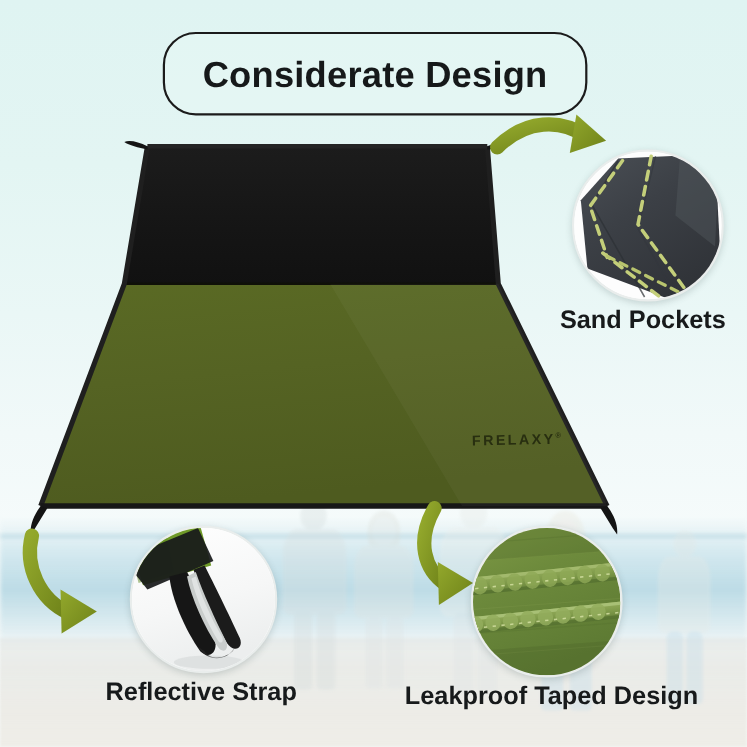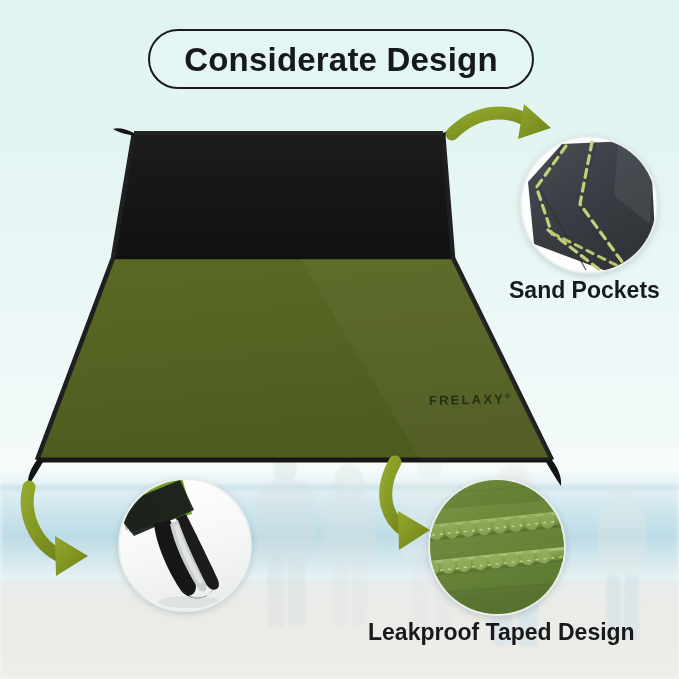--- a/index.html
+++ b/index.html
@@ -31,21 +31,21 @@
   }
   
   .person{position:absolute;opacity:.30;filter:blur(1.3px);}
   .p-head{position:absolute;border-radius:50%;}
   .p-torso{position:absolute;border-radius:22% 22% 14% 14%/30% 30% 10% 10%;}
   .p-legL,.p-legR{position:absolute;border-radius:6px 6px 4px 4px;}
   .p-hair{position:absolute;border-radius:50% 50% 42% 42%;}
 
   
   .title-box{
-    position:absolute;left:148px;top:29px;width:386px;height:60px;
+    position:absolute;left:148px;top:29px;width:386px;height:76px;
     border:2.5px solid #1b1b1b;border-radius:30px;
     background:rgba(229,247,244,.62);
     display:flex;align-items:center;justify-content:center;
     box-sizing:border-box;
   }
   .title-text{
     font-size:33px;font-weight:bold;color:#16191a;letter-spacing:.2px;
     line-height:1;white-space:nowrap;
   }
 
@@ -227,20 +227,21 @@
       <path d="M-6,4 L30,0 L38,40 L6,50 Z" fill="#5d8722" opacity="0.5"></path>
       <path d="M-8,28 L60,0 L74,30 L14,56 Z" fill="#17191a" opacity="0.92"></path>
       <path d="M34,44 C36,64 48,92 62,112 C68,118 76,116 76,106 C72,86 60,58 50,40 Z" fill="#161616"></path>
       <path d="M56,38 C62,58 76,86 86,104 C92,114 102,110 98,100 C88,78 74,50 66,34 Z" fill="#1b1b1b"></path>
       <path d="M50,44 C54,64 66,90 78,108 C82,114 88,112 86,104 C76,84 64,58 58,40 Z" fill="#c9cdcc"></path>
       <path d="M54,46 C58,64 68,86 78,102 C80,106 84,104 82,99 C72,82 62,60 58,44 Z" fill="#e6e9e8" opacity="0.8"></path>
       <path d="M60,108 C68,122 86,122 94,108 C90,118 72,122 66,112 Z" fill="#222222"></path>
       <ellipse cx="70" cy="122" rx="32" ry="6" fill="#cfd3d3" opacity="0.5"></ellipse>
     </svg>
   </div>
+  <div class="caption cap-strap">Reflective Strap</div>
 
   <div class="inset inset-seam">
     <svg viewBox="0 0 134 134" width="134" height="134">
       <defs>
         <linearGradient id="seamBg" x1="0" y1="0" x2="0.4" y2="1">
           <stop offset="0%" stop-color="#7e9a45"></stop>
           <stop offset="40%" stop-color="#6d8a3c"></stop>
           <stop offset="100%" stop-color="#5d7a33"></stop>
         </linearGradient>
         <linearGradient id="tapeG" x1="0" y1="0" x2="0" y2="1">

